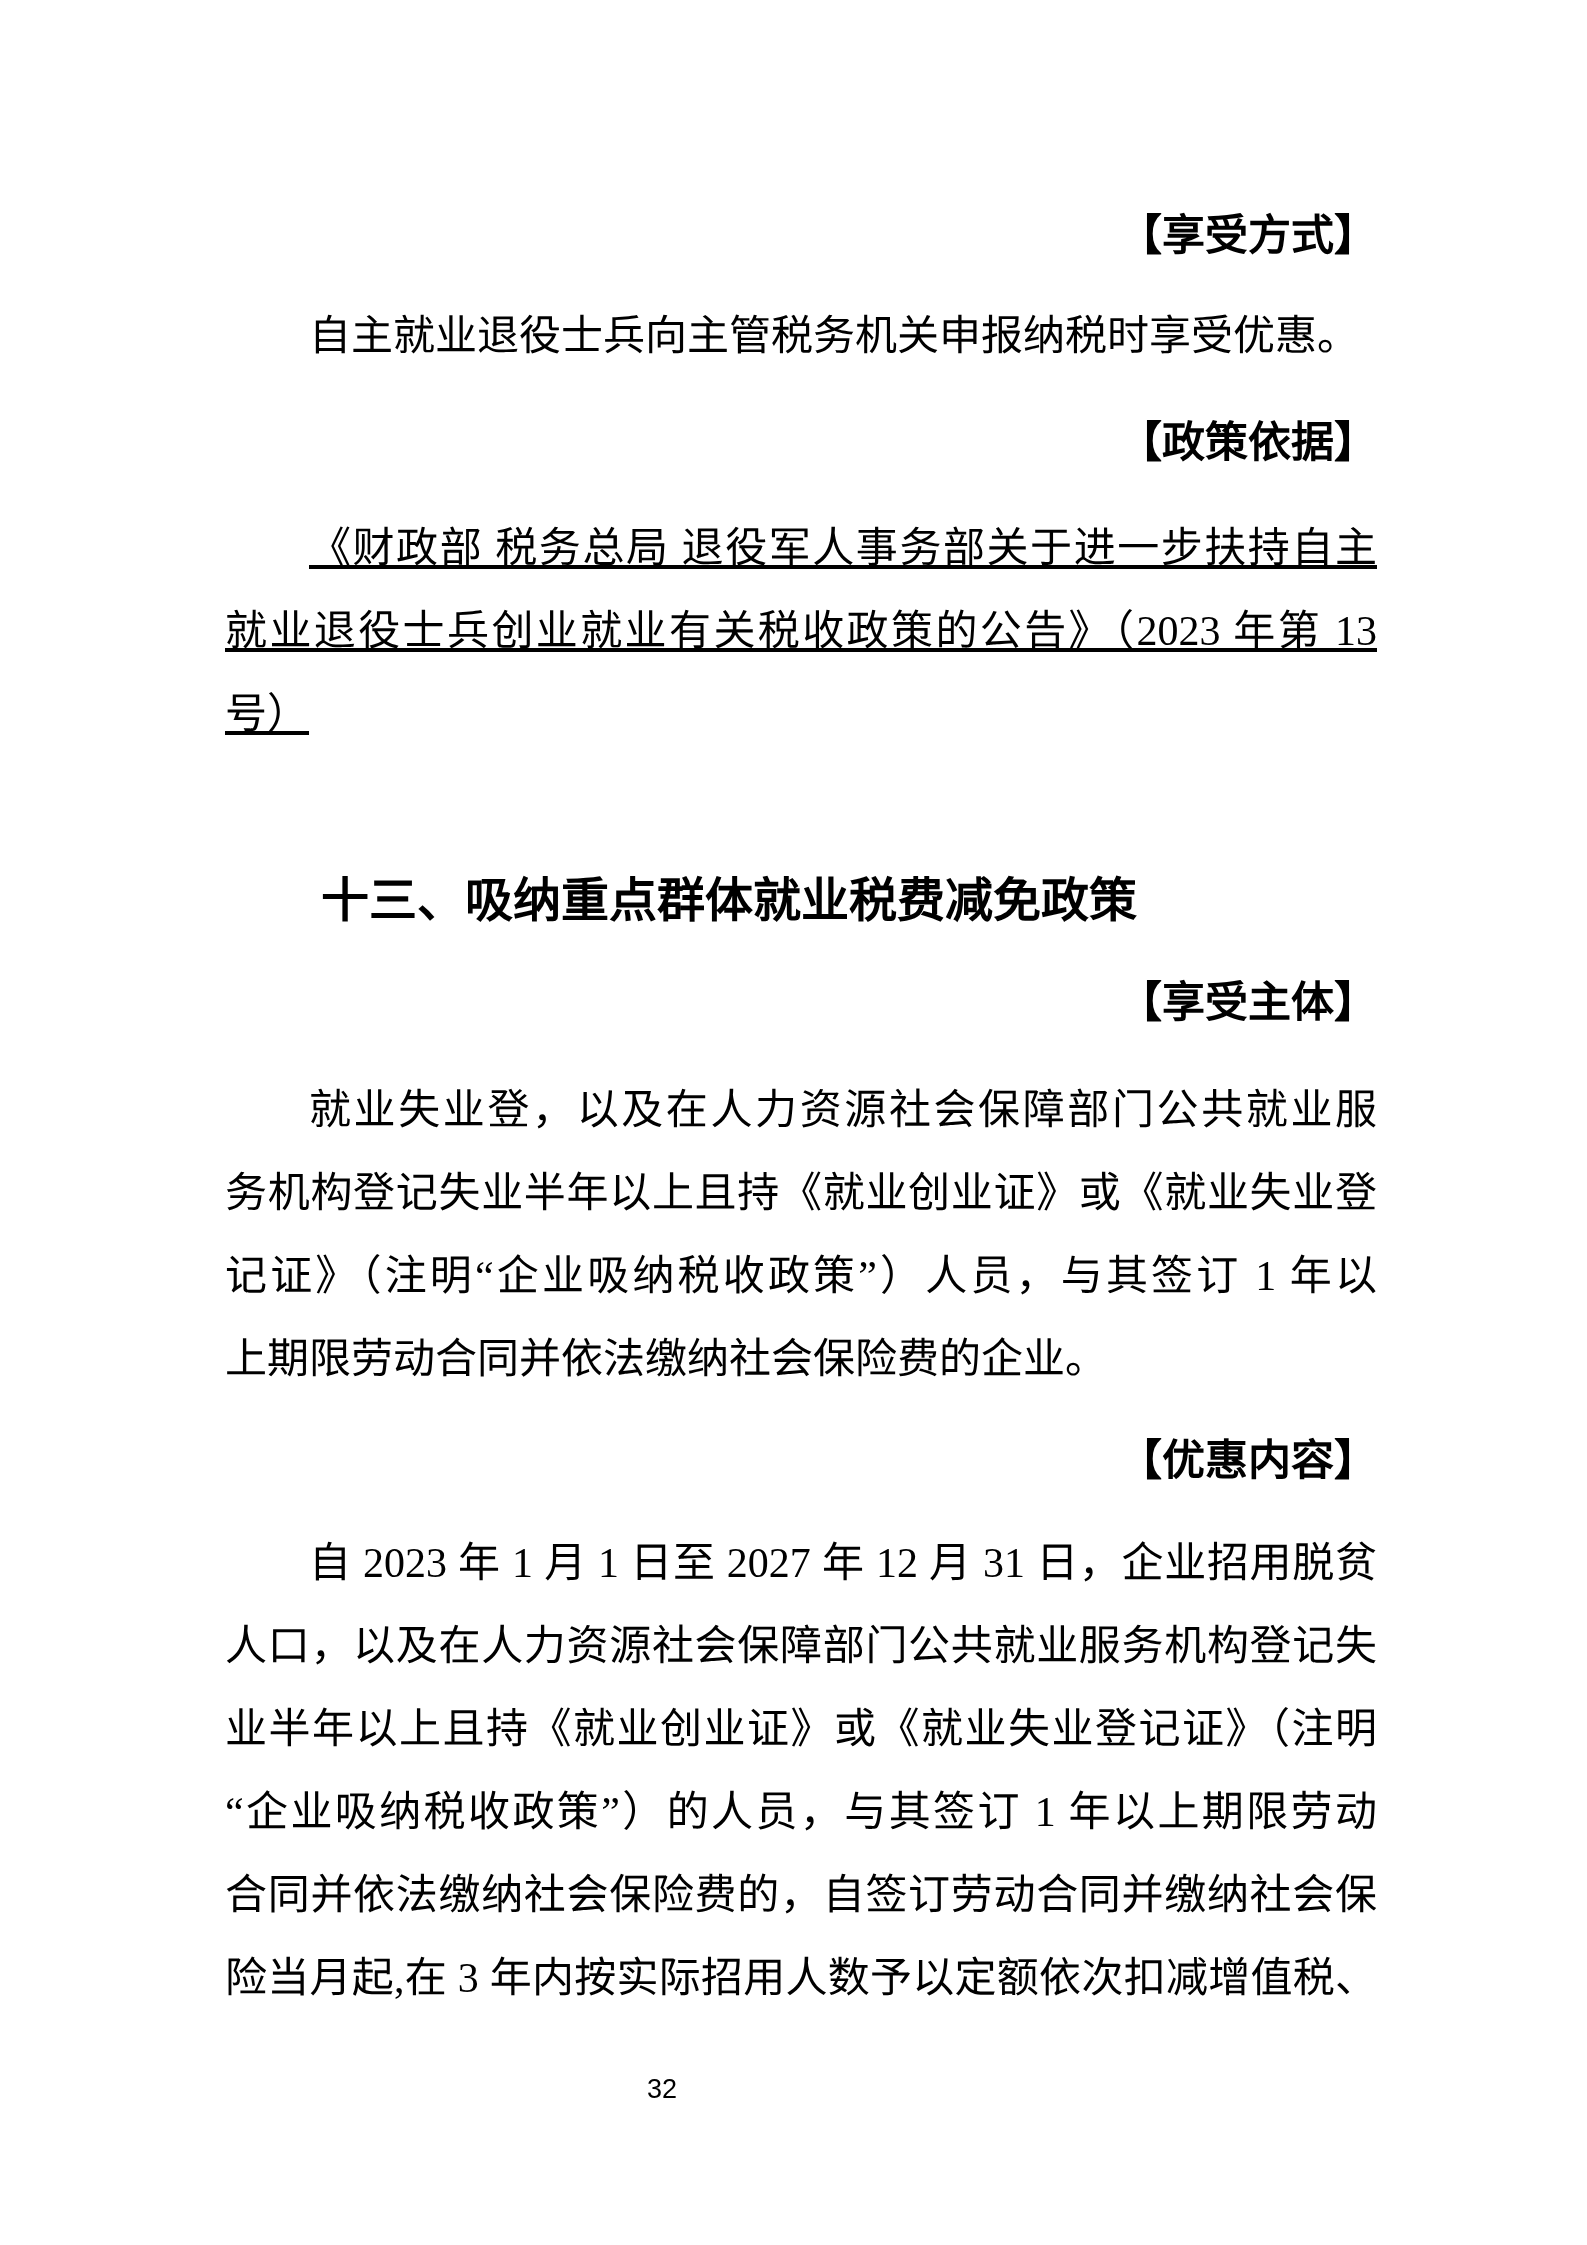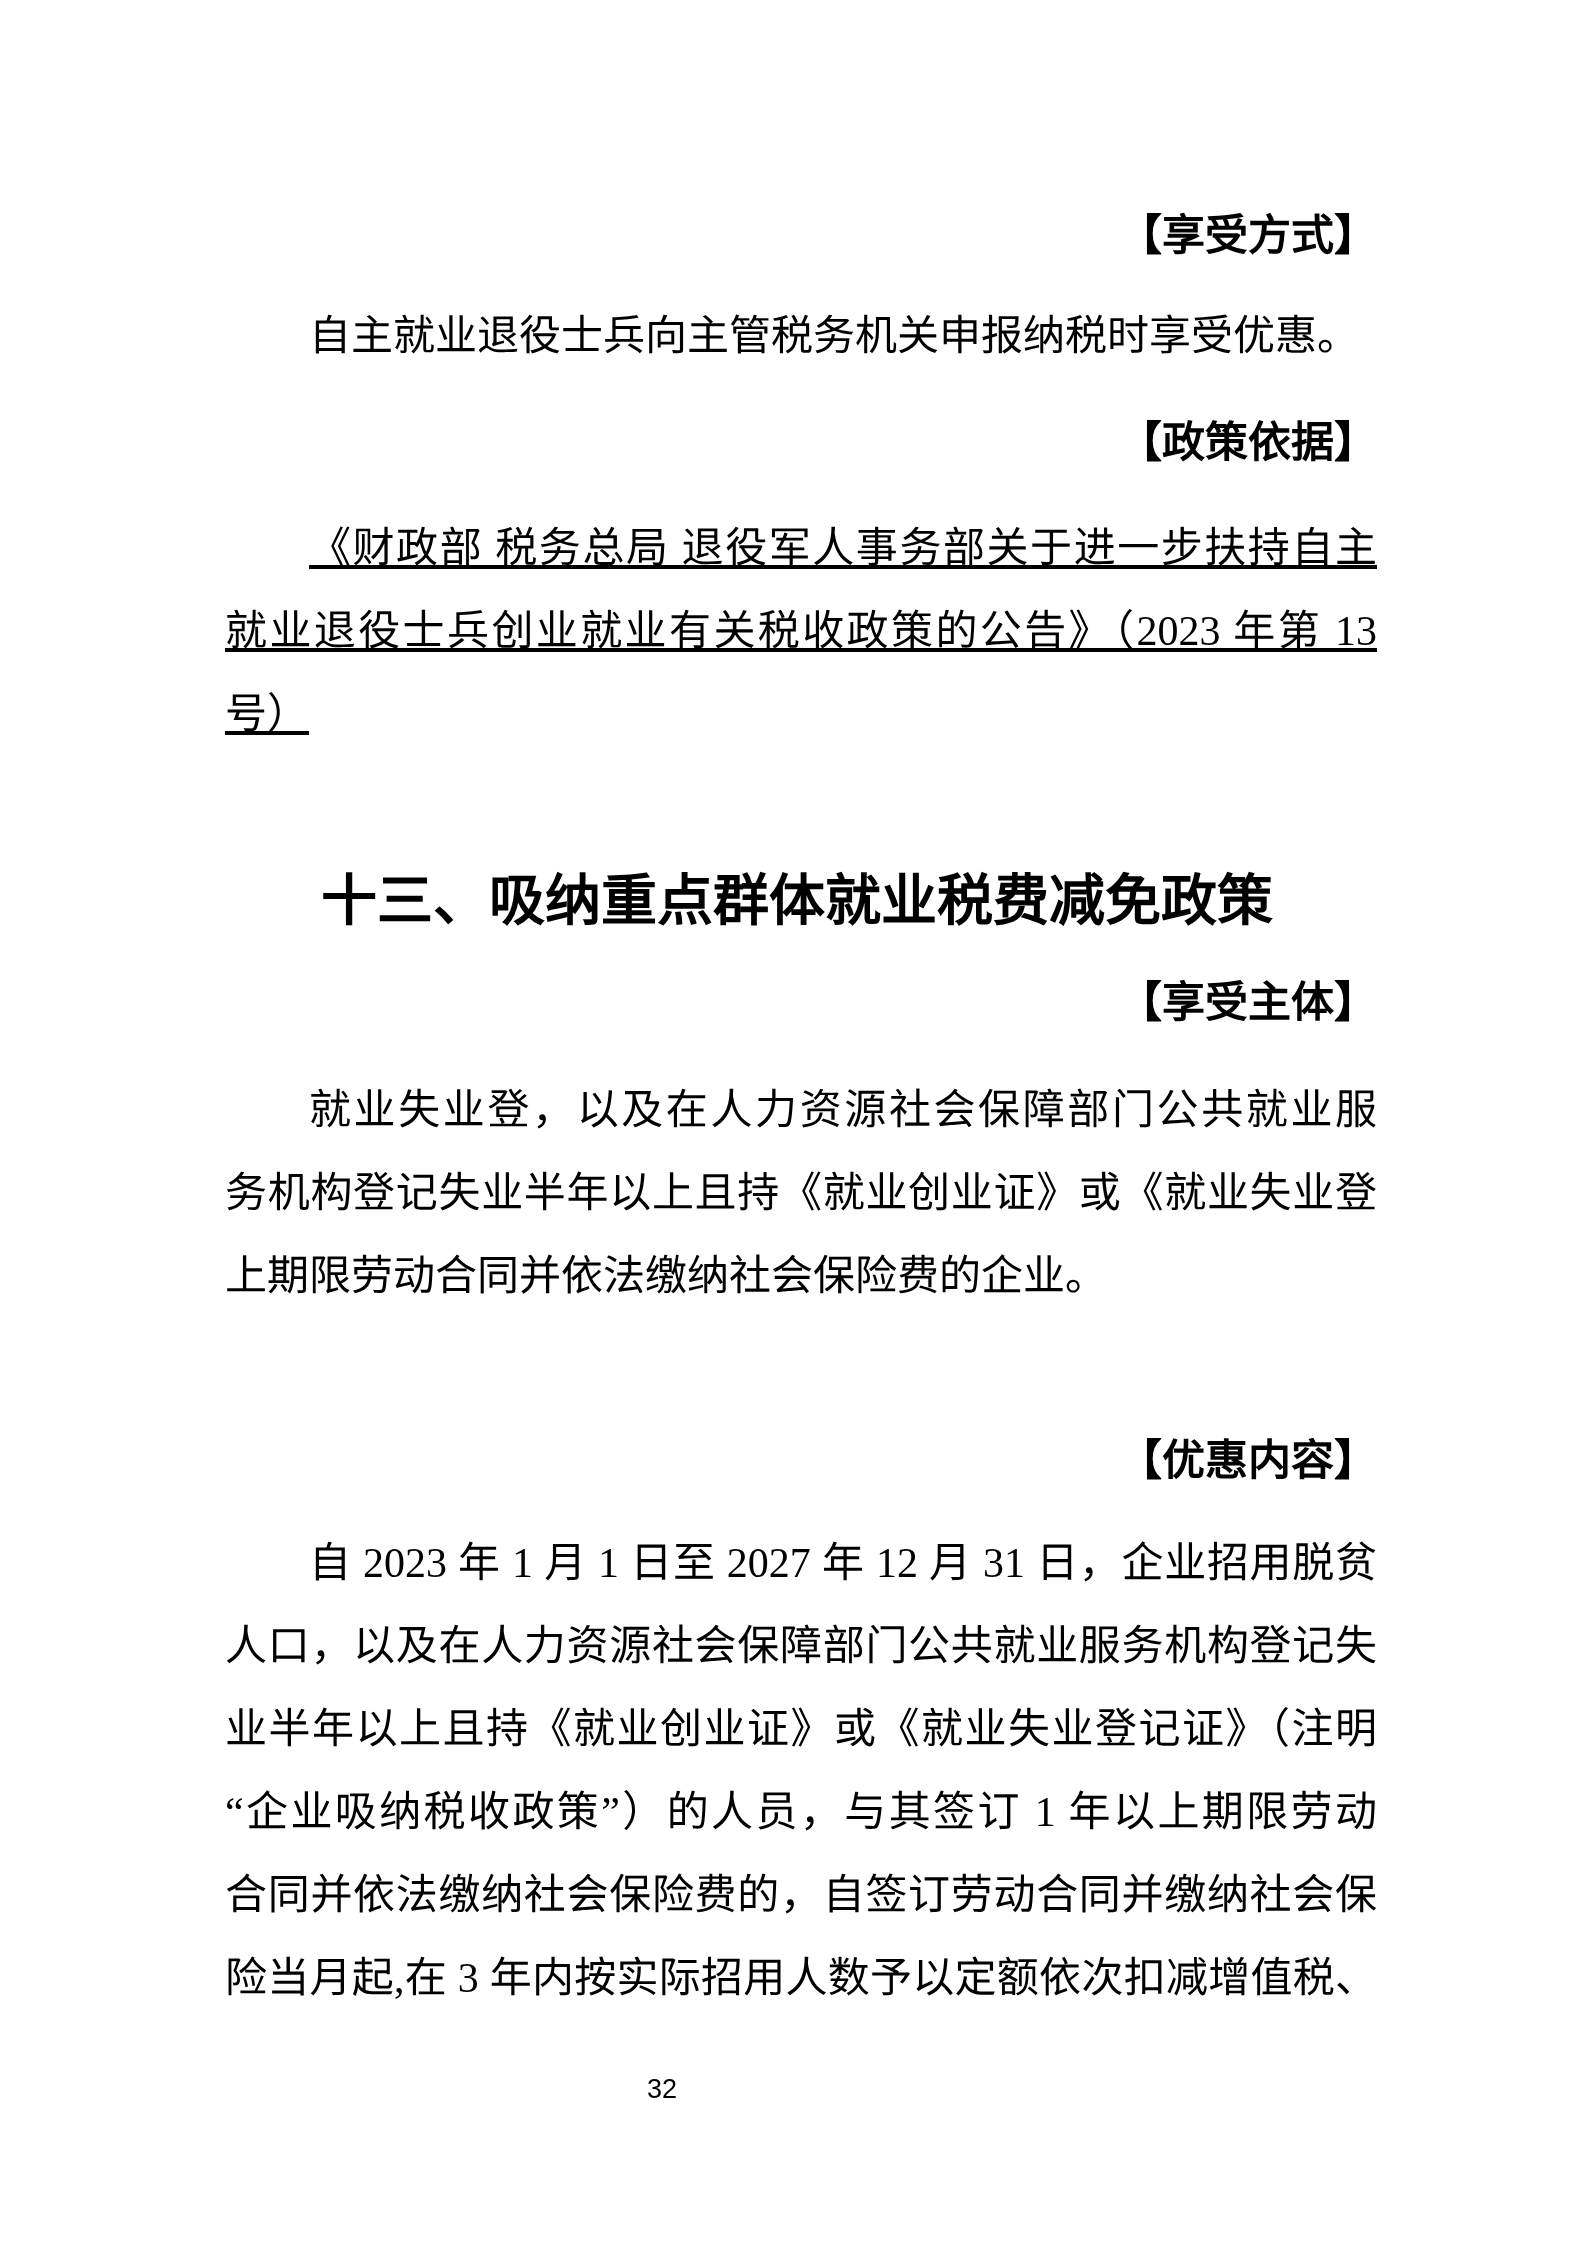--- a/index.html
+++ b/index.html
@@ -29,21 +29,21 @@
     white-space: nowrap;
     text-align: right;
   }
   
   .chapter {
     position: absolute;
     left: 225px;
     width: 1152px;
     font-family: "Liberation Sans", "DejaVu Sans", sans-serif;
     font-weight: 700;
-    font-size: 56px;
+    font-size: 48px;
     line-height: 64px;
     text-indent: 96px;
     white-space: nowrap;
   }
   .para {
     position: absolute;
     left: 225px;
     width: 1152px;
     font-size: 42px;
   }
@@ -98,20 +98,21 @@
     <div class="line">号）</div>
   </div>
 
   <div id="h-chapter-13" class="chapter">十三、吸纳重点群体就业税费减免政策</div>
 
   <div id="h-xiangshou-zhuti" class="subheading">【享受主体】</div>
 
   <div id="p-zhuti" class="para">
     <div class="line full indent">就业失业登，以及在人力资源社会保障部门公共就业服</div>
     <div class="line full">务机构登记失业半年以上且持《就业创业证》或《就业失业登</div>
+    <div class="line full">记证》（注明“企业吸纳税收政策”）人员，与其签订 1 年以</div>
     <div class="line">上期限劳动合同并依法缴纳社会保险费的企业。</div>
   </div>
 
   <div id="h-youhui-neirong" class="subheading">【优惠内容】</div>
 
   <div id="p-neirong" class="para">
     <div class="line full indent">自 2023 年 1 月 1 日至 2027 年 12 月 31 日，企业招用脱贫</div>
     <div class="line full">人口，以及在人力资源社会保障部门公共就业服务机构登记失</div>
     <div class="line full">业半年以上且持《就业创业证》或《就业失业登记证》（注明</div>
     <div class="line full">“企业吸纳税收政策”）的人员，与其签订 1 年以上期限劳动</div>

